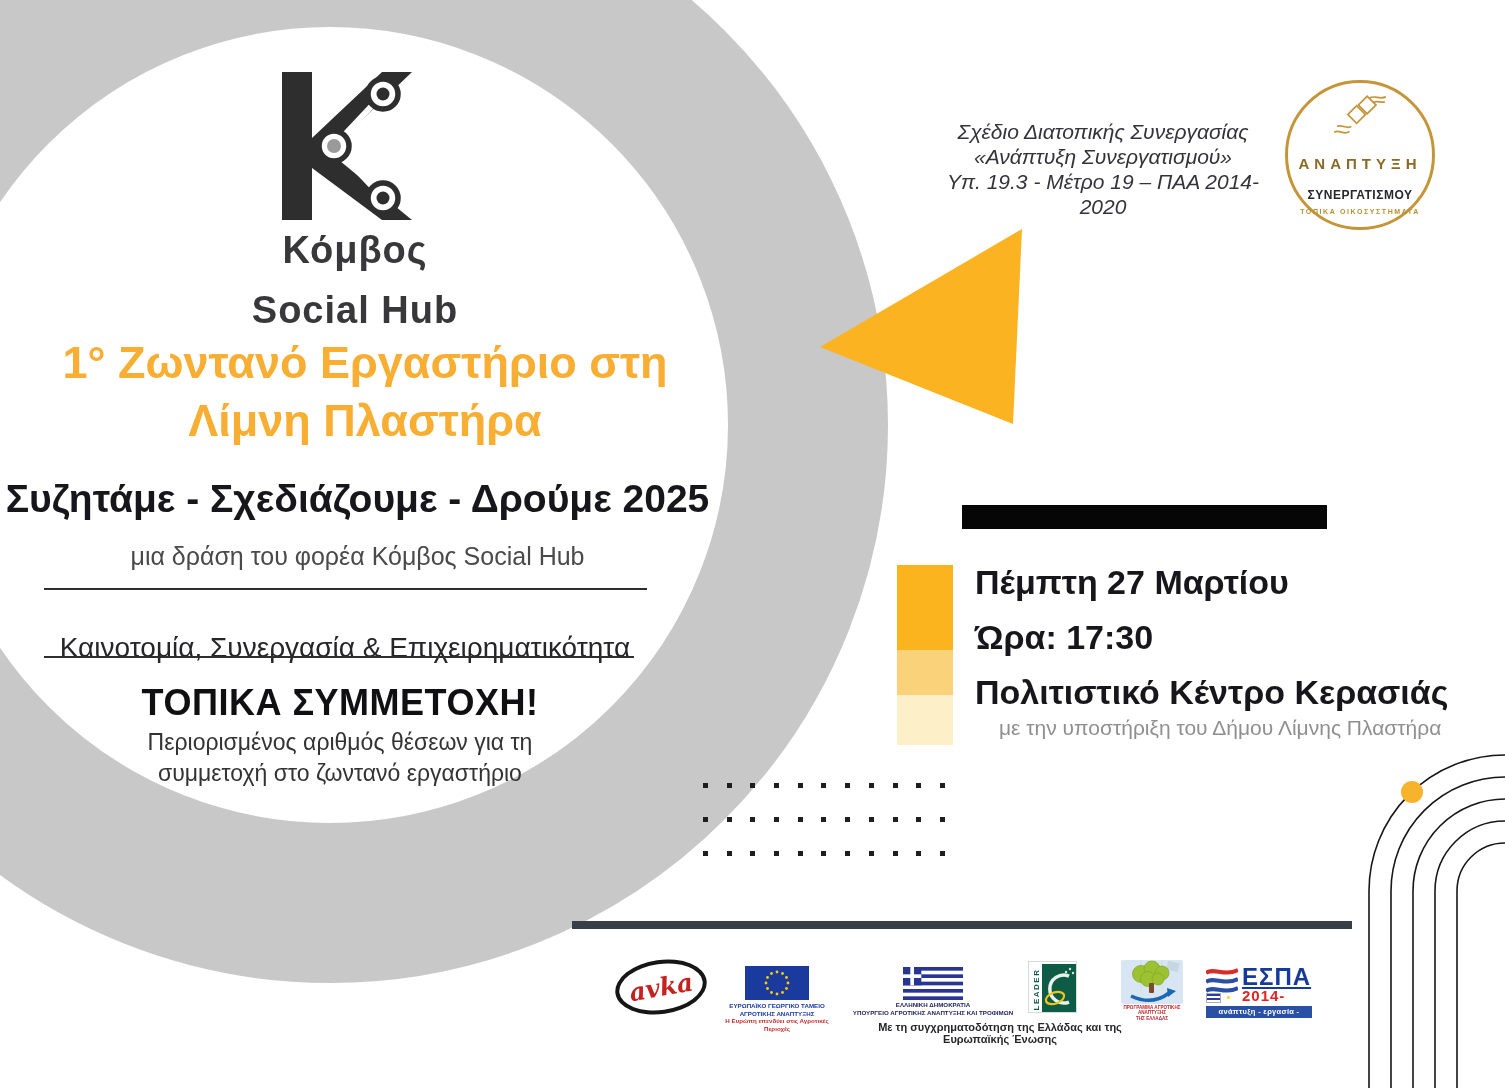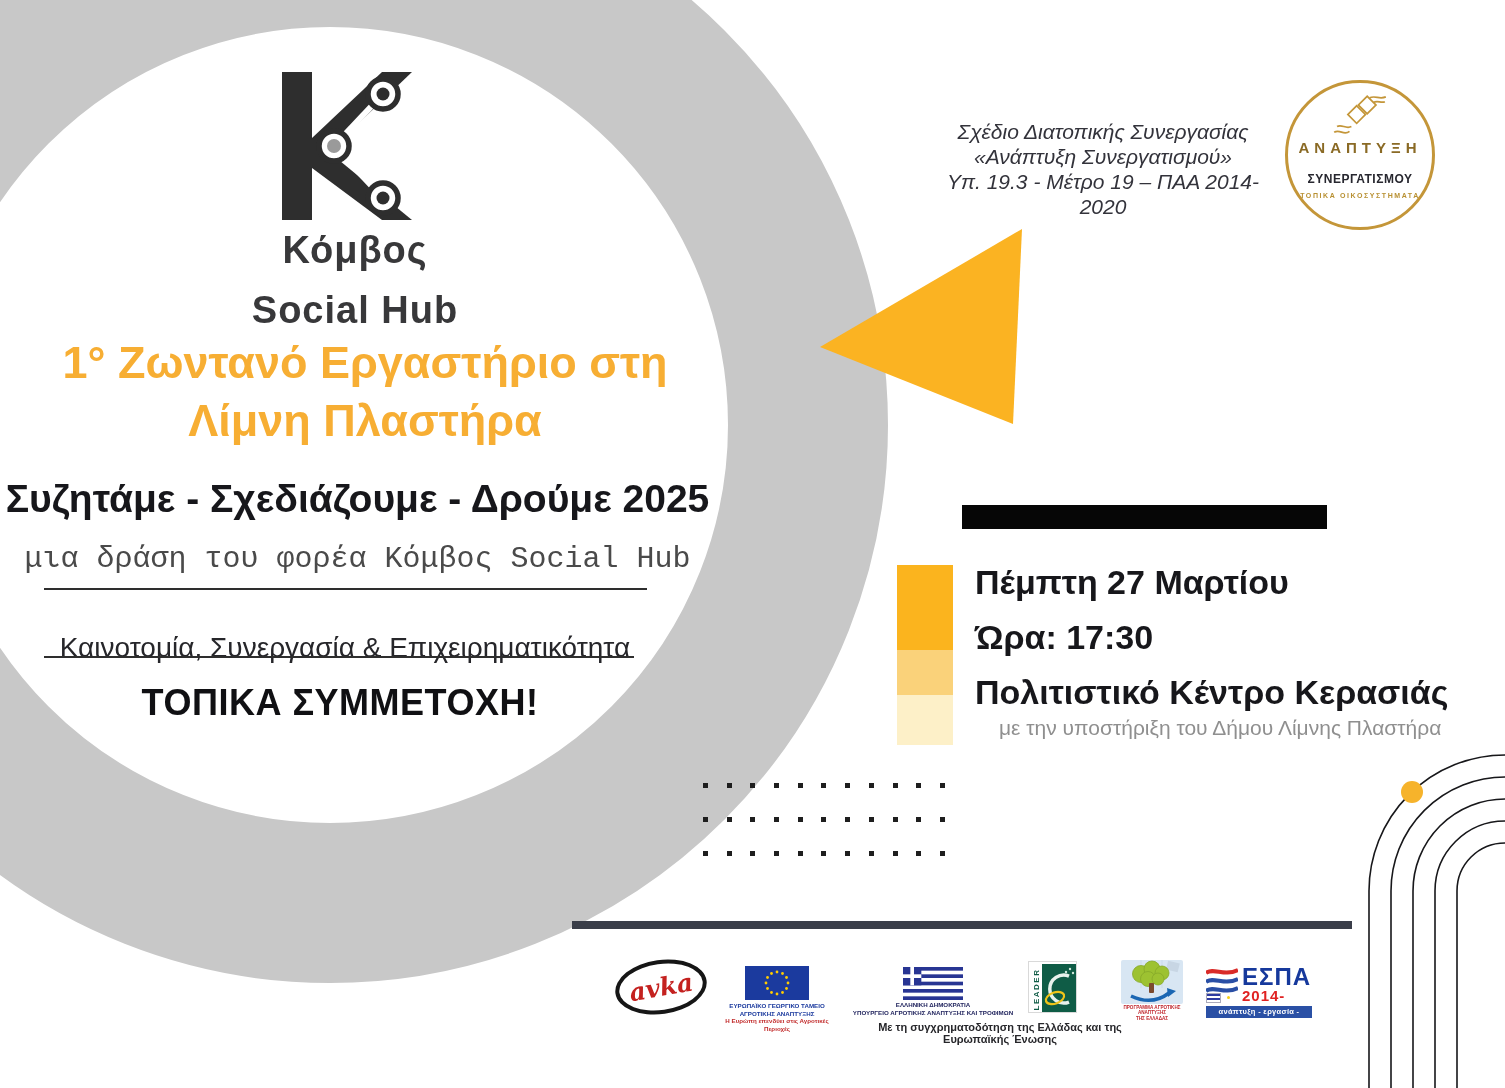--- a/index.html
+++ b/index.html
@@ -5,50 +5,50 @@
   html,body{margin:0;padding:0;background:#ffffff;}
   #poster{position:relative;width:1505px;height:1088px;overflow:hidden;background:#fff;
           font-family:"Liberation Sans", sans-serif;color:#1c1c1f;}
   .abs{position:absolute;}
   .ctr{text-align:center;}
 
   
   .brand-name{font-weight:bold;color:#38383a;font-size:38px;line-height:44px;letter-spacing:1px;}
   .title{color:#F7AE33;font-weight:bold;font-size:45px;line-height:58px;}
   .subtitle{color:#17171b;font-weight:bold;font-size:39px;}
-  .byline{color:#4a4a4a;font-size:30px;font-family:Liberation Mono, monospace;}
+  .byline{color:#4a4a4a;font-size:25px;}
   .divider{height:2px;background:#2e2e2e;}
   .topics{color:#26262a;font-size:28px;}
   .cta{color:#101013;font-weight:bold;font-size:36px;letter-spacing:.5px;}
   .cta-note{color:#333;font-size:23px;line-height:31px;}
 
   
   .program{color:#33333b;font-size:21px;line-height:25px;}
   .badge{width:150px;height:150px;border:3px solid #C49639;border-radius:50%;background:#fff;
          display:flex;flex-direction:column;align-items:center;box-sizing:border-box;padding-top:12px;}
-  .badge-l1{color:#8a6a25;font-weight:bold;font-size:15px;letter-spacing:5px;margin-top:0;}
+  .badge-l1{color:#8a6a25;font-weight:bold;font-size:15px;letter-spacing:5px;margin-top:16px;}
   .badge-l2{color:#27272f;font-weight:bold;font-size:12px;letter-spacing:.5px;margin-top:16px;}
   .badge-l3{color:#b89032;font-weight:bold;font-size:7px;letter-spacing:1.6px;margin-top:6px;}
   .event-line{color:#17171b;font-weight:bold;font-size:34px;margin-bottom:16px;}
   .support{color:#8f8f8f;font-size:21px;margin-left:24px;}
 
   .sq{position:absolute;left:897px;width:56px;}
   .dot{width:5px;height:5px;background:#1e1e1e;}
 
   
   .tinycap{font-size:6.2px;line-height:7.6px;font-weight:bold;}
   .avka-oval{width:84px;height:46px;border:4px solid #161616;border-radius:50%;transform:rotate(-8deg);
              display:flex;align-items:center;justify-content:center;}
   .avka-word{font-family:"DejaVu Serif", serif;font-style:italic;font-weight:bold;
              font-size:25px;color:#c4211f;transform:rotate(-2deg);}
   .cofin{font-size:11px;font-weight:bold;color:#26262a;}
   .leader-box{width:49px;height:52px;background:#fff;border:1px solid #d9d9d9;box-sizing:border-box;}
   .leader-word{position:absolute;left:-13px;top:23px;transform:rotate(-90deg);font-size:8px;
                font-weight:bold;color:#0f5c46;letter-spacing:1.5px;}
-  .espa-word{font-size:24px;font-weight:bold;color:#16399c;letter-spacing:1px;}
+  .espa-word{font-size:24px;font-weight:bold;color:#16399c;letter-spacing:1px;text-decoration:underline;}
   .espa-years{font-size:15px;font-weight:bold;color:#e02222;letter-spacing:1px;}
   .espa-bar{width:106px;height:12px;background:#2a50a5;color:#fff;font-size:7.5px;font-weight:bold;
             line-height:12px;text-align:center;letter-spacing:.3px;}
   .flag-gr-mini{width:13px;height:8px;background:repeating-linear-gradient(180deg,#2e3ba0 0 2px,#fff 2px 4px);border:.5px solid #aab;}
   .flag-eu-mini{width:13px;height:8px;background:#24368c;position:relative;}
   .flag-eu-mini::after{content:"";position:absolute;left:5px;top:2.5px;width:3px;height:3px;border-radius:50%;background:#f7d117;}
   .paa-cap{font-size:4.6px;line-height:5.4px;font-weight:bold;color:#c0272d;}
 </style>
 </head>
 <body>
@@ -87,20 +87,24 @@
   <div class="abs title ctr" style="left:15px;top:334px;width:700px;">1° Ζωντανό Εργαστήριο στη</div>
   <div class="abs title ctr" style="left:15px;top:392px;width:700px;">Λίμνη Πλαστήρα</div>
   <div class="abs subtitle ctr" style="left:0px;top:477px;width:715px;">Συζητάμε - Σχεδιάζουμε - Δρούμε 2025</div>
   <div class="abs byline ctr" style="left:0px;top:542px;width:715px;">μια δράση του φορέα Κόμβος Social Hub</div>
 
   <div class="abs divider" style="left:44px;top:588px;width:603px;"></div>
   <div class="abs topics ctr" style="left:0px;top:604px;width:690px;margin-top:28px;">Καινοτομία, Συνεργασία &amp; Επιχειρηματικότητα</div>
   <div class="abs divider" style="left:44px;top:656px;width:590px;"></div>
 
   <div class="abs cta ctr" style="left:0px;top:682px;width:680px;">ΤΟΠΙΚΑ ΣΥΜΜΕΤΟΧΗ!</div>
+  <div class="abs cta-note ctr" style="left:0px;top:727px;width:680px;">
+    <span>Περιορισμένος αριθμός θέσεων για τη</span><br>
+    <span>συμμετοχή στο ζωντανό εργαστήριο</span>
+  </div>
 
   <div class="abs program ctr" style="left:938px;top:119px;width:330px;font-style:italic;">
     <div>Σχέδιο Διατοπικής Συνεργασίας</div>
     <div>«Ανάπτυξη Συνεργατισμού»</div>
     <div>Υπ. 19.3 - Μέτρο 19 – ΠΑΑ 2014-2020</div>
   </div>
 
   <div class="abs badge" style="left:1285px;top:80px;">
     <svg width="60" height="44" viewBox="0 0 60 46">
       <g fill="none" stroke="#C49639" stroke-width="1.8">

